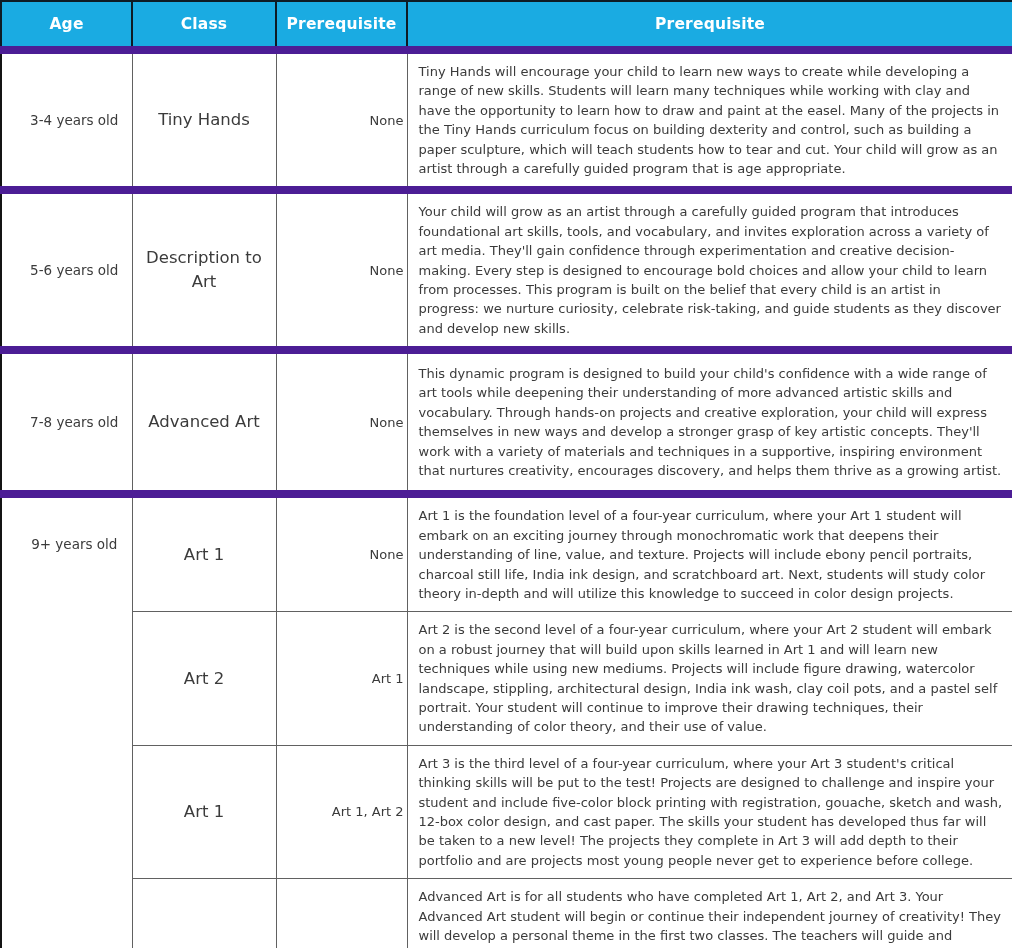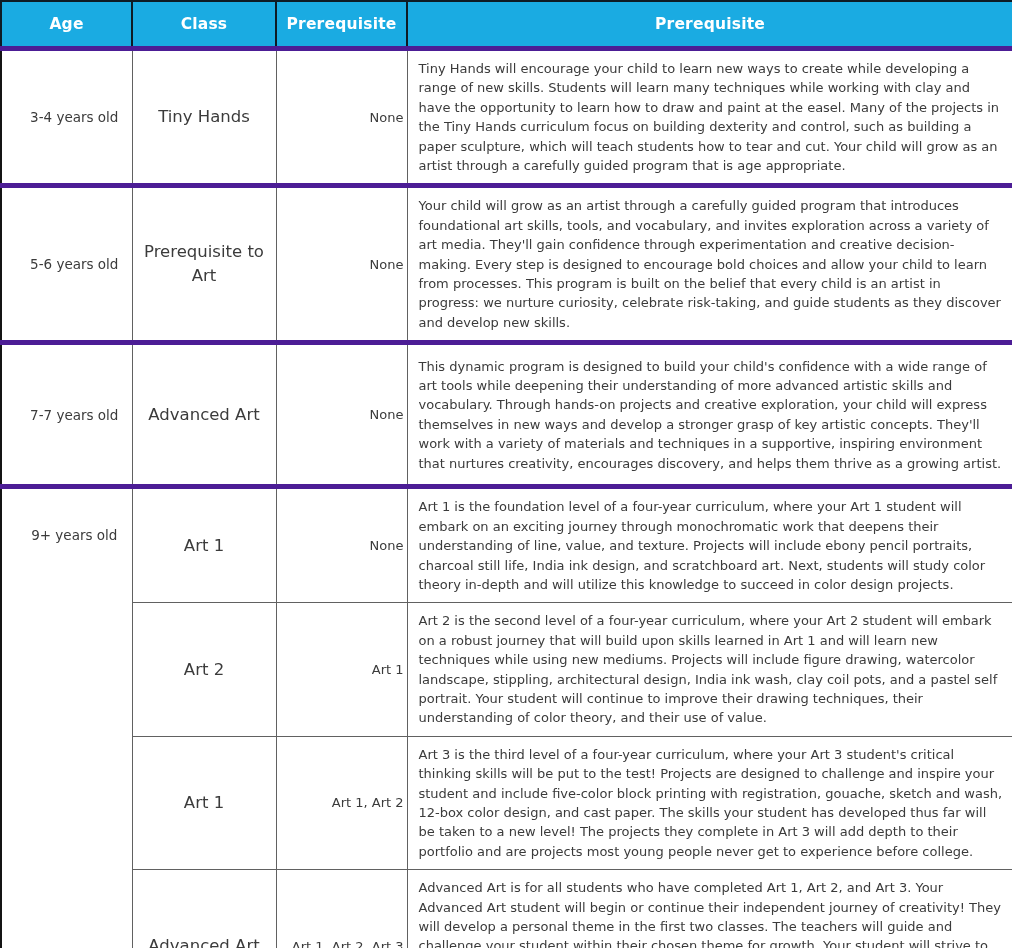--- a/index.html
+++ b/index.html
@@ -39,21 +39,21 @@
     border-bottom: 4px solid #0f0f0f;
     letter-spacing: 0.2px;
   }
 
   tbody td {
     border: 1px solid #616161;
     vertical-align: middle;
     background: #ffffff;
     padding-left: 16px;
   }
-  tr.group-start > td { border-top: 5px solid #4c1d95; }
+  tr.group-start > td { border-top: 8px solid #4c1d95; }
 
   td.age {
     text-align: center;
     font-size: 13.5px;
   }
   td.age-span {
     vertical-align: top;
     padding-top: 38px;
     border-bottom: none;
   }
@@ -106,27 +106,27 @@
 
       <tr class="h1 group-start">
         <td class="age">3-4 years old</td>
         <td class="cls">Tiny Hands</td>
         <td class="pre">None</td>
         <td class="desc">Tiny Hands will encourage your child to learn new ways to create while developing a range of new skills. Students will learn many techniques while working with clay and have the opportunity to learn how to draw and paint at the easel. Many of the projects in the Tiny Hands curriculum focus on building dexterity and control, such as building a paper sculpture, which will teach students how to tear and cut. Your child will grow as an artist through a carefully guided program that is age appropriate.</td>
       </tr>
 
       <tr class="h2 group-start">
         <td class="age">5-6 years old</td>
-        <td class="cls">Prerequisite to Art</td>
+        <td class="cls">Description to Art</td>
         <td class="pre">None</td>
         <td class="desc">Your child will grow as an artist through a carefully guided program that introduces foundational art skills, tools, and vocabulary, and invites exploration across a variety of art media. They'll gain confidence through experimentation and creative decision-making. Every step is designed to encourage bold choices and allow your child to learn from processes. This program is built on the belief that every child is an artist in progress: we nurture curiosity, celebrate risk-taking, and guide students as they discover and develop new skills.</td>
       </tr>
 
       <tr class="h3 group-start">
-        <td class="age">7-7 years old</td>
+        <td class="age">7-8 years old</td>
         <td class="cls">Advanced Art</td>
         <td class="pre">None</td>
         <td class="desc">This dynamic program is designed to build your child's confidence with a wide range of art tools while deepening their understanding of more advanced artistic skills and vocabulary. Through hands-on projects and creative exploration, your child will express themselves in new ways and develop a stronger grasp of key artistic concepts. They'll work with a variety of materials and techniques in a supportive, inspiring environment that nurtures creativity, encourages discovery, and helps them thrive as a growing artist.</td>
       </tr>
 
       <tr class="h4 group-start">
         <td class="age age-span" rowspan="4">9+ years old</td>
         <td class="cls">Art 1</td>
         <td class="pre">None</td>
         <td class="desc">Art 1 is the foundation level of a four-year curriculum, where your Art 1 student will embark on an exciting journey through monochromatic work that deepens their understanding of line, value, and texture. Projects will include ebony pencil portraits, charcoal still life, India ink design, and scratchboard art. Next, students will study color theory in-depth and will utilize this knowledge to succeed in color design projects.</td>

